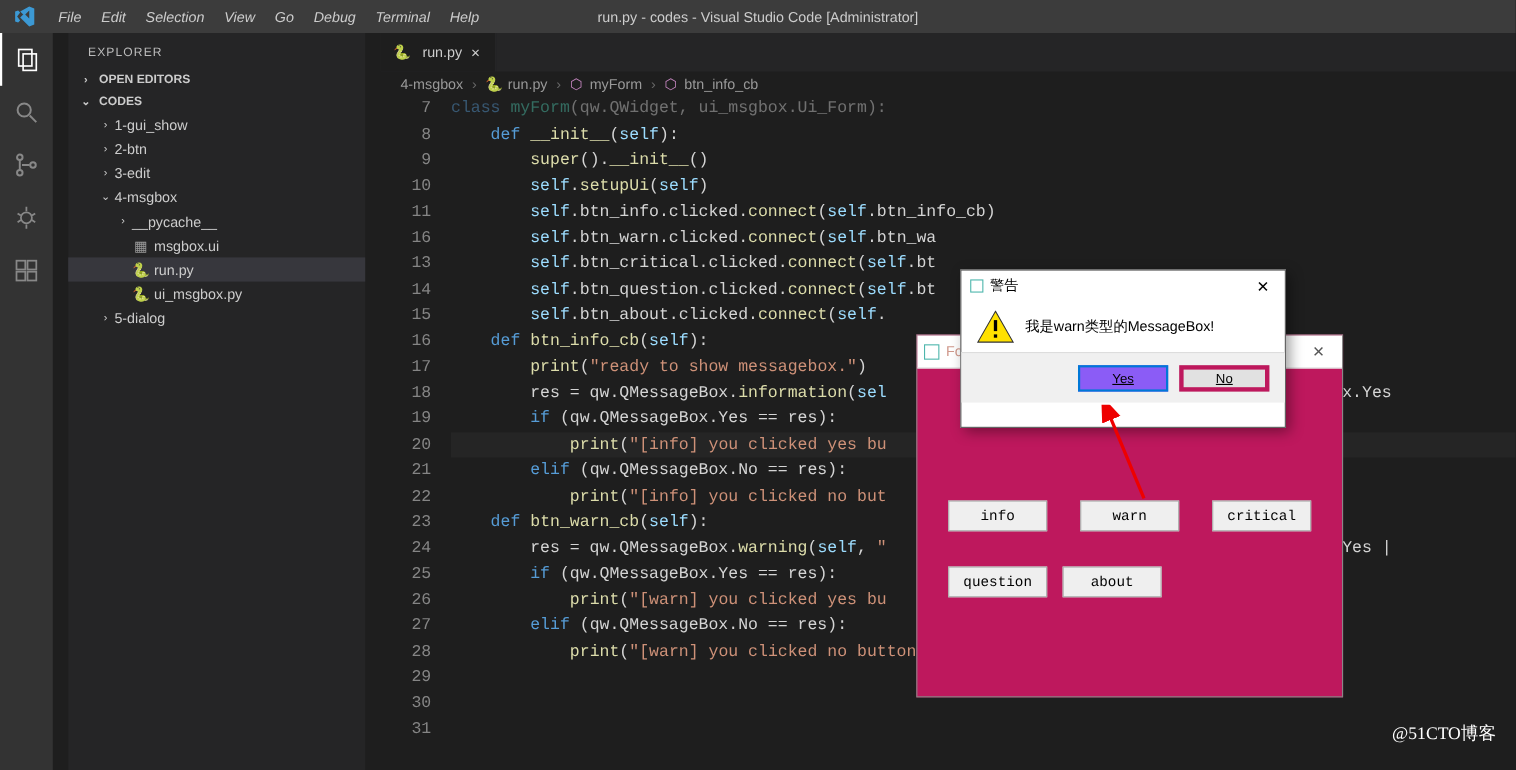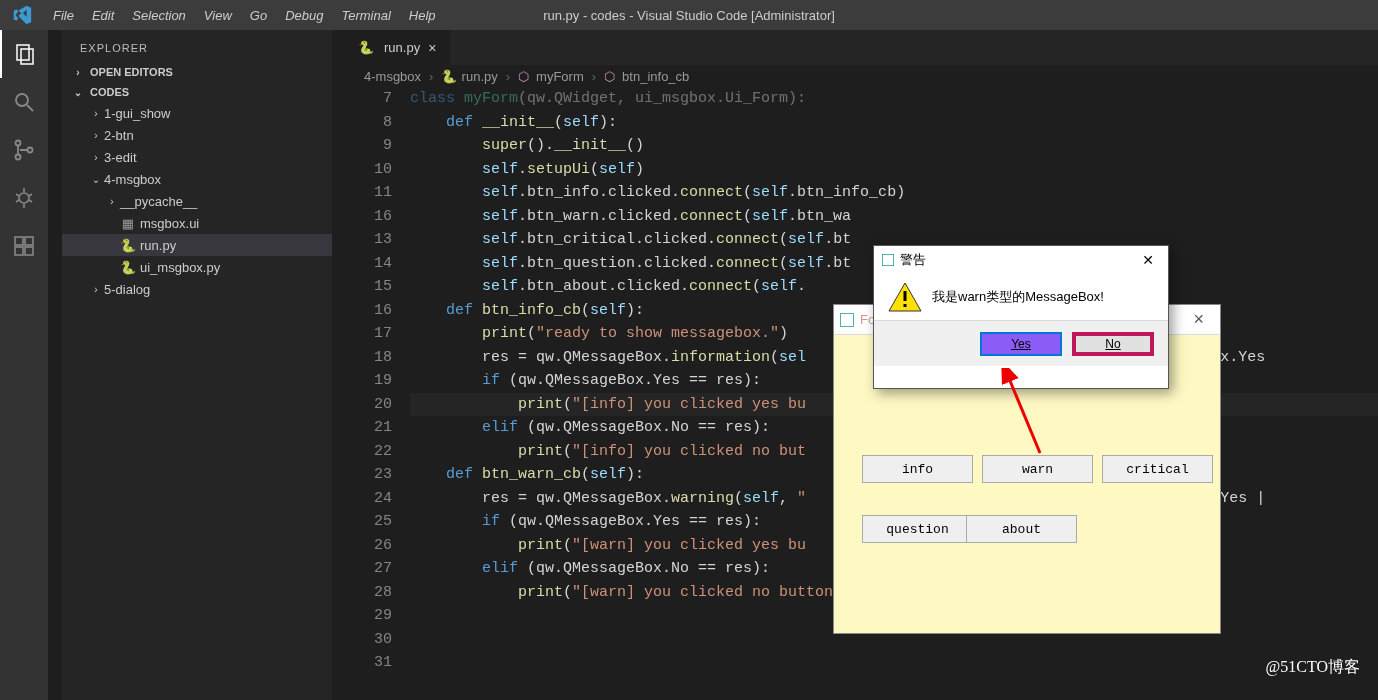--- a/index.html
+++ b/index.html
@@ -52,29 +52,29 @@
 .code-area { flex:1; display:flex; font-family: Consolas, "Courier New", monospace; font-size: 15px; line-height: 23.5px; }
 .gutter { text-align:right; color:#858585; padding: 0 18px 0 0; width: 64px; user-select:none; }
 .code { flex:1; color:#d4d4d4; white-space:pre; }
 .k { color:#569cd6; } .fn { color:#dcdcaa; } .s { color:#ce9178; } .o { color:#d4d4d4; }
 .cls { color:#4ec9b0; } .param { color:#9cdcfe; }
 .cursor-line-bg { background: rgba(255,255,255,0.03); }
 
 
 .form-window {
   position:absolute; left:833px; top:304px; width:388px; height:330px;
-  background:#fef9c3; border:1px solid #888;
+  background:#be185d; border:1px solid #888;
   font-family: "Microsoft YaHei", sans-serif; color:#000;
 }
 .form-title { height:30px; display:flex; align-items:center; padding:0 6px; background:#fff; border-bottom:1px solid #ddd; font-size:13px; color:#d0998c; }
 .form-title .ticon { width:14px; height:14px; border:1px solid #4db6ac; margin-right:6px; }
 .form-close { margin-left:auto; font-size:18px; color:#555; padding:0 10px; }
 .form-body { position:relative; height:calc(100% - 30px); }
 .form-btn {
-  position:absolute; width:111px; height:28px;
+  position:absolute; width:90px; height:28px;
   background:#efefef; border:1px solid #aaa;
   font-size:13px; font-family:"Courier New", monospace;
   display:flex; align-items:center; justify-content:center;
 }
 .msgbox {
   position:absolute; left:873px; top:245px; width:296px; height:144px;
   background:#fff; border:1px solid #555; box-shadow: 4px 4px 12px rgba(0,0,0,0.4);
   font-family:"Microsoft YaHei", sans-serif; color:#000; z-index:10;
 }
 .msg-title { height:28px; display:flex; align-items:center; padding:0 8px; font-size:13px; }

